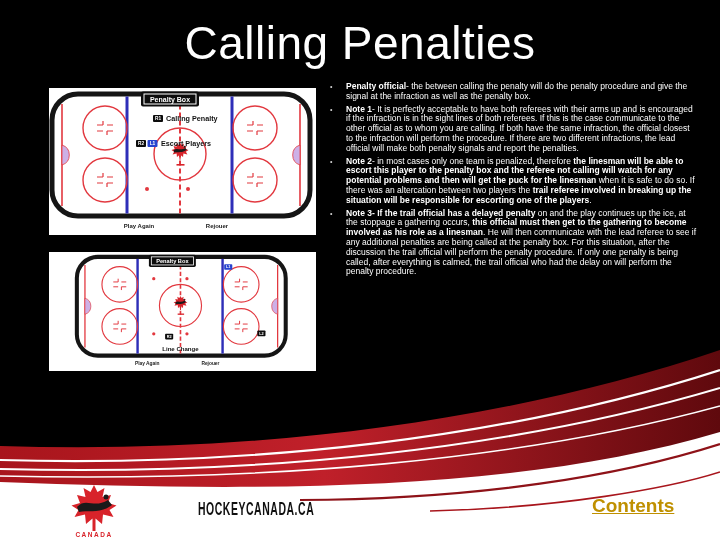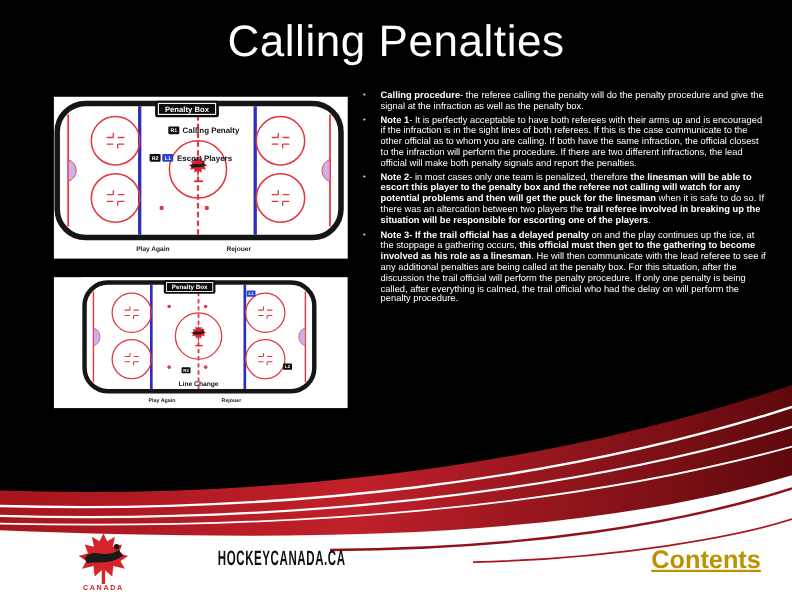--- a/index.html
+++ b/index.html
@@ -1,40 +1,40 @@
 <!DOCTYPE html>
 <html><head>
 <meta charset="utf-8">
 <style>
   html,body{margin:0;padding:0;background:#000;}
   .slide{position:relative;width:720px;height:540px;background:#000;overflow:hidden;
          font-family:"Liberation Sans",sans-serif;}
   .title{position:absolute;top:16px;left:0;width:720px;text-align:center;
-         color:#fff;font-size:40px;font-weight:400;letter-spacing:0.5px;margin:0;}
+         color:#fff;font-size:46px;font-weight:400;letter-spacing:0.5px;margin:0;}
   
   .rink-box{position:absolute;left:49px;width:267px;margin:0;background:#fff;}
   #rink1{top:88px;height:147px;}
   #rink2{top:252px;height:119px;}
   .rink-box svg{display:block;width:100%;height:100%;}
   
   #bullet-list{position:absolute;left:329px;top:82px;width:368px;margin:0;padding:0;
                color:#fff;font-size:8.5px;line-height:9.8px;}
   #bullet-list li{list-style:none;position:relative;padding-left:17px;margin:0 0 3px 0;}
   #bullet-list .dot{position:absolute;left:1px;top:0;font-size:7px;color:#cfcfcf;}
   #bullet-list .b{font-weight:bold;}
   #bullet-list .i{}
   
   .swoosh{position:absolute;left:0;top:330px;width:720px;height:210px;}
   .leaf-logo{position:absolute;left:68px;top:483px;width:52px;height:50px;}
   .canada-label{position:absolute;left:66px;top:531px;width:56px;text-align:center;
                 color:#d8232a;font-size:6.5px;font-weight:bold;letter-spacing:1.5px;}
   .wordmark{position:absolute;left:198px;top:498px;color:#101010;font-size:19px;
             font-weight:bold;letter-spacing:1px;white-space:nowrap;
             transform:scaleX(0.55);transform-origin:left center;}
-  .contents-link{position:absolute;left:592px;top:495px;color:#bf9000;font-size:23px;
+  .contents-link{position:absolute;left:592px;top:495px;color:#bf9000;font-size:19px;
                  font-weight:bold;text-decoration:underline;cursor:pointer;}
   .svg-text{font-family:"Liberation Sans",sans-serif;}
   .hidden-defs{position:absolute;width:0;height:0;overflow:hidden;}
 </style>
 </head>
 <body>
 
 <svg class="hidden-defs" aria-hidden="true">
   <defs>
     <g id="hc-logo">
@@ -162,21 +162,21 @@
       <g>
         <rect x="226" y="97" width="10" height="7" rx="1" fill="#0c0c0c"></rect>
         <text class="svg-text" x="231" y="102.3" text-anchor="middle" font-size="4.8" font-weight="bold" fill="#ffffff">L2</text>
       </g>
       <text class="svg-text" x="90" y="140" text-anchor="middle" font-size="6" font-weight="bold" fill="#222222">Play Again</text>
       <text class="svg-text" x="168" y="140" text-anchor="middle" font-size="6" font-weight="bold" fill="#222222">Rejouer</text>
     </svg>
   </figure>
 
   <ul id="bullet-list">
-      <li><span class="dot">•</span><span><span class="b">Calling procedure</span><span>- the referee calling the penalty will do the penalty procedure and give the signal at the infraction as well as the penalty box.</span></span></li>
+      <li><span class="dot">•</span><span><span class="b">Penalty official</span><span>- the between calling the penalty will do the penalty procedure and give the signal at the infraction as well as the penalty box.</span></span></li>
       <li><span class="dot">•</span><span><span class="b i">Note 1</span><span>- It is perfectly acceptable to have both referees with their arms up and is encouraged if the infraction is in the sight lines of both referees.  If this is the case communicate to the other official as to whom you are calling.  If both have the same infraction, the official closest to the infraction will perform the procedure.  If there are two different infractions, the lead official will make both penalty signals and report the penalties.</span></span></li>
       <li><span class="dot">•</span><span><span class="b i">Note 2</span><span>- in most cases only one team is penalized, therefore </span><span class="b">the linesman will be able to escort this player to the penalty box and the referee not calling will watch for any potential problems and then will get the puck for the linesman</span><span> when it is safe to do so.  If there was an altercation between two players the </span><span class="b">trail referee involved in breaking up the situation will be responsible for escorting one of the players</span><span>.</span></span></li>
       <li><span class="dot">•</span><span><span class="b i">Note 3</span><span class="b">- If the trail official has a delayed penalty</span><span> on and the play continues up the ice, at the stoppage a gathering occurs, </span><span class="b">this official must then get to the gathering to become involved as his role as a linesman</span><span>. He will then communicate with the lead referee to see if any additional penalties are being called at the penalty box.  For this situation, after the discussion the trail official will perform the penalty procedure.  If only one penalty is being called, after everything is calmed, the trail official who had the delay on will perform the penalty procedure.</span></span></li>
     </ul>
 
   <svg class="swoosh" viewBox="0 0 720 210" preserveAspectRatio="none">
     <defs>
       <linearGradient id="swgrad" x1="0" y1="0" x2="1" y2="0">
         <stop offset="0" stop-color="#a8151c"></stop>
         <stop offset="0.45" stop-color="#c0202a"></stop>

